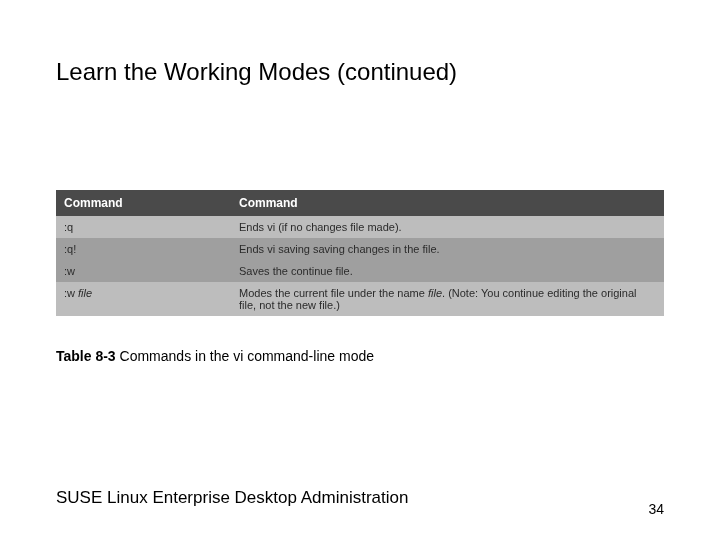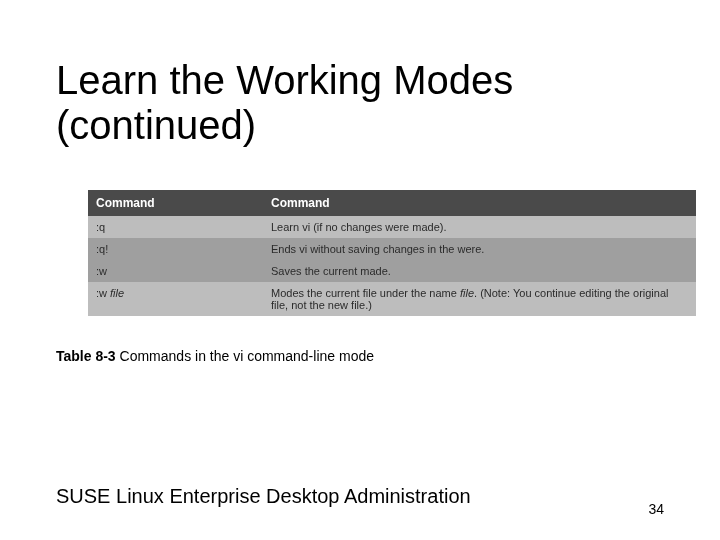--- a/index.html
+++ b/index.html
@@ -1,57 +1,57 @@
 <!DOCTYPE html>
 <html><head>
 <meta charset="utf-8">
 <style>
   * { margin: 0; padding: 0; box-sizing: border-box; }
   html, body { width: 720px; height: 540px; background: #fff; font-family: Arial, Helvetica, sans-serif; color: #000; }
   .slide { position: relative; width: 720px; height: 540px; }
-  .title { position: absolute; top: 58px; left: 56px; font-size: 40px; font-weight: 400; }
-  .table-wrap { position: absolute; top: 190px; left: 56px; width: 608px; margin-left: 32px; }
+  .title { position: absolute; top: 58px; left: 56px; font-size: 24px; font-weight: 400; }
+  .table-wrap { position: absolute; top: 190px; left: 56px; width: 608px; }
   table { border-collapse: collapse; width: 100%; font-family: "Segoe UI", Arial, sans-serif; }
   th { background: #4a4a4a; color: #fff; text-align: left; font-weight: 600; font-size: 12px; padding: 6px 8px; }
   th.col-cmd { width: 175px; }
   td { font-size: 11px; padding: 5px 8px; color: #2b2b2b; vertical-align: top; }
   tr.light td { background: #bdbdbd; }
   tr.dark  td { background: #9f9f9f; }
   .ital { font-style: italic; }
   .caption { position: absolute; top: 348px; left: 56px; font-size: 14px; font-weight: 400; }
   .caption .lbl { font-weight: 700; text-align: right; }
-  .footer-left { position: absolute; bottom: 32px; left: 56px; font-size: 20px; }
+  .footer-left { position: absolute; bottom: 32px; left: 56px; font-size: 17px; }
   .footer-right { position: absolute; bottom: 23px; right: 56px; font-size: 14px; }
 </style>
 </head>
 <body>
 
 <div class="slide">
   <div class="title">Learn the Working Modes (continued)</div>
 
   <div class="table-wrap">
     <table>
       <thead>
         <tr>
           <th class="col-cmd">Command</th>
           <th>Command</th>
         </tr>
       </thead>
       <tbody>
         <tr class="light">
           <td>:q</td>
-          <td>Learn vi (if no changes were made).</td>
+          <td>Ends vi (if no changes file made).</td>
         </tr>
         <tr class="dark">
           <td>:q!</td>
-          <td>Ends vi without saving changes in the were.</td>
+          <td>Ends vi saving saving changes in the file.</td>
         </tr>
         <tr class="dark">
           <td>:w</td>
-          <td>Saves the current made.</td>
+          <td>Saves the continue file.</td>
         </tr>
         <tr class="light">
           <td><span>:w </span><span class="ital">file</span></td>
           <td><span>Modes the current file under the name </span><span class="ital">file</span><span>. (Note: You continue editing the original file, not the new file.)</span></td>
         </tr>
       </tbody>
     </table>
   </div>
 
   <div class="caption">

